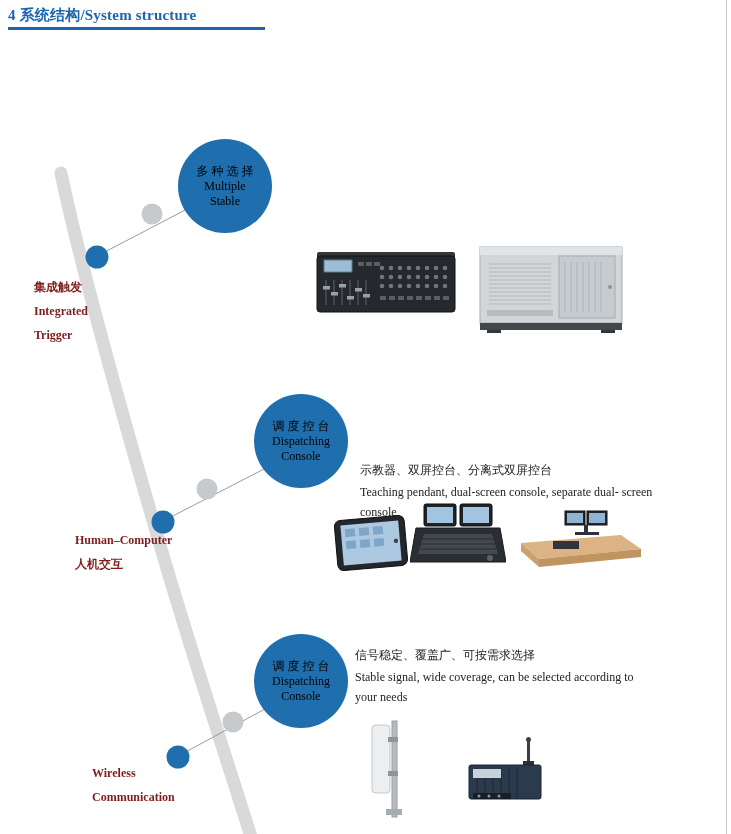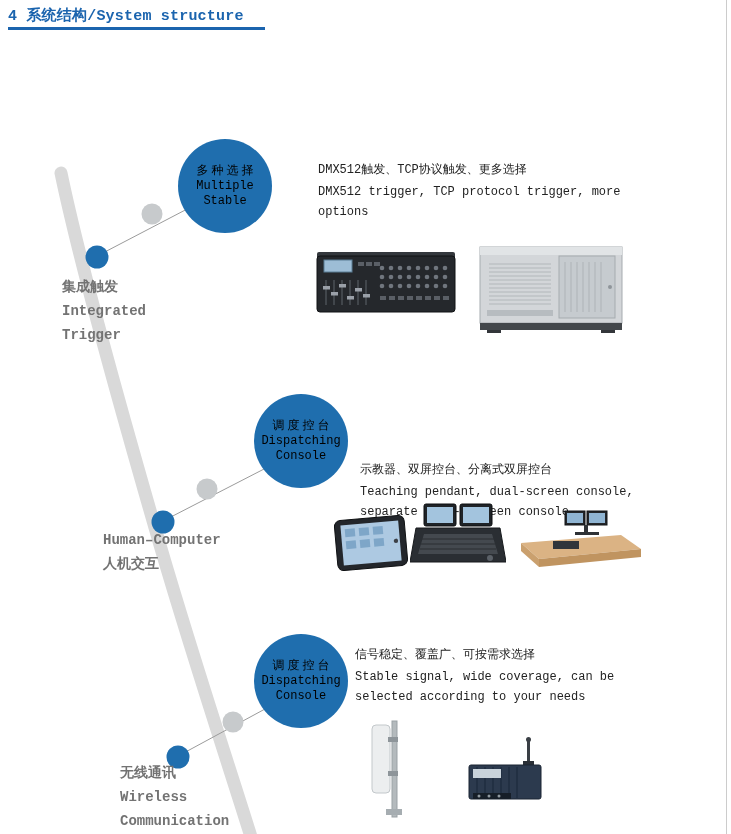--- a/index.html
+++ b/index.html
@@ -1,20 +1,20 @@
 <!DOCTYPE html>
 <html style="--accent: #1b64ae; --bubble: #1f6eae; --arc: #d9d9d9; --connector: #9b9b9b; --gray_dot: #c7cacc;"><head>
 <meta charset="utf-8">
 <style>
   html,body{margin:0;padding:0;background:#ffffff;}
   .page{
     position:relative;
     width:731px;height:834px;
     background:#ffffff;
-    font-family:Liberation Mono, monospace;
+    font-family:Liberation Serif, serif;
     overflow:hidden;
   }
   
   .header-title{
     position:absolute;left:8px;top:6px;
     font-size:15px;font-weight:bold;color:var(--accent);
     letter-spacing:0.2px;white-space:nowrap;
   }
   .header-rule{
     position:absolute;left:8px;top:27px;width:257px;height:3px;
@@ -31,22 +31,22 @@
     background:var(--bubble);color:#000000;
     display:flex;flex-direction:column;align-items:center;justify-content:center;
     text-align:center;font-size:12px;line-height:15px;
   }
   .bubble .bz{letter-spacing:3px;margin-left:3px;}
   .b1{left:178px;top:139px;}
   .b2{left:254px;top:394px;}
   .b3{left:254px;top:634px;}
   
   .label{
-    position:absolute;color:#737373;font-weight:bold;
-    font-size:14px;line-height:24px;white-space:nowrap;margin-left:28px;
+    position:absolute;color:#7f1d1d;font-weight:bold;
+    font-size:12px;line-height:24px;white-space:nowrap;
   }
   .l1{left:34px;top:275px;}
   .l2{left:75px;top:528px;}
   .l3{left:92px;top:761px;}
   
   .desc{
     position:absolute;color:#222222;font-size:12px;line-height:20px;
   }
   .desc .zh{margin-bottom:2px;}
   .d1{left:318px;top:160px;max-width:320px;}
@@ -103,29 +103,24 @@
   <div class="label l1">
     <div>集成触发</div>
     <div>Integrated</div>
     <div>Trigger</div>
   </div>
   <div class="label l2">
     <div>Human–Computer</div>
     <div>人机交互</div>
   </div>
   <div class="label l3">
-    <div>无线通讯</div>
     <div>Wireless</div>
     <div>Communication</div>
   </div>
 
-  <div class="desc d1">
-    <div class="zh">DMX512触发、TCP协议触发、更多选择</div>
-    <div class="en">DMX512 trigger, TCP protocol trigger, more options</div>
-  </div>
   <div class="desc d2">
     <div class="zh">示教器、双屏控台、分离式双屏控台</div>
     <div class="en">Teaching pendant, dual-screen console, separate dual- screen console</div>
   </div>
   <div class="desc d3">
     <div class="zh">信号稳定、覆盖广、可按需求选择</div>
     <div class="en">Stable signal, wide coverage, can be selected according to your needs</div>
   </div>
 
   <svg class="pimg img-dmx" width="140" height="64" viewBox="0 0 140 64">

